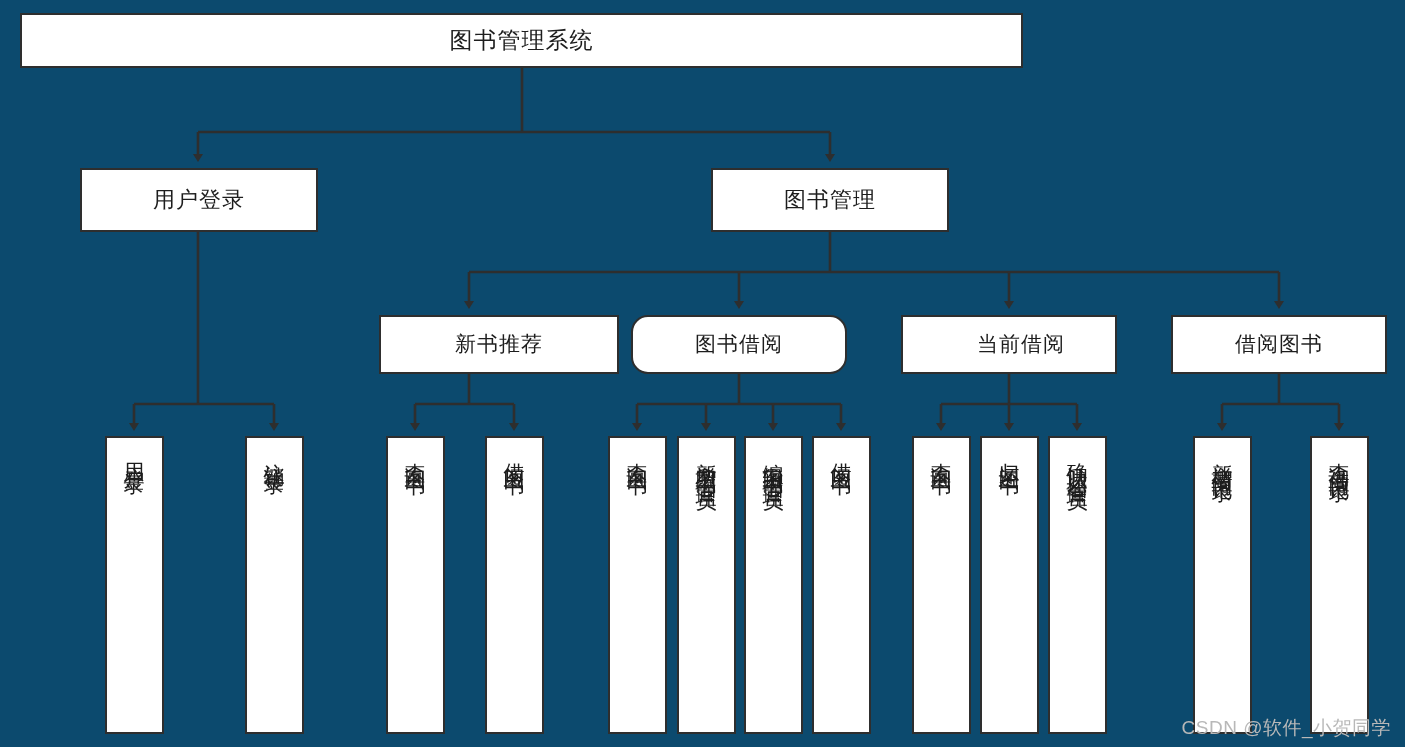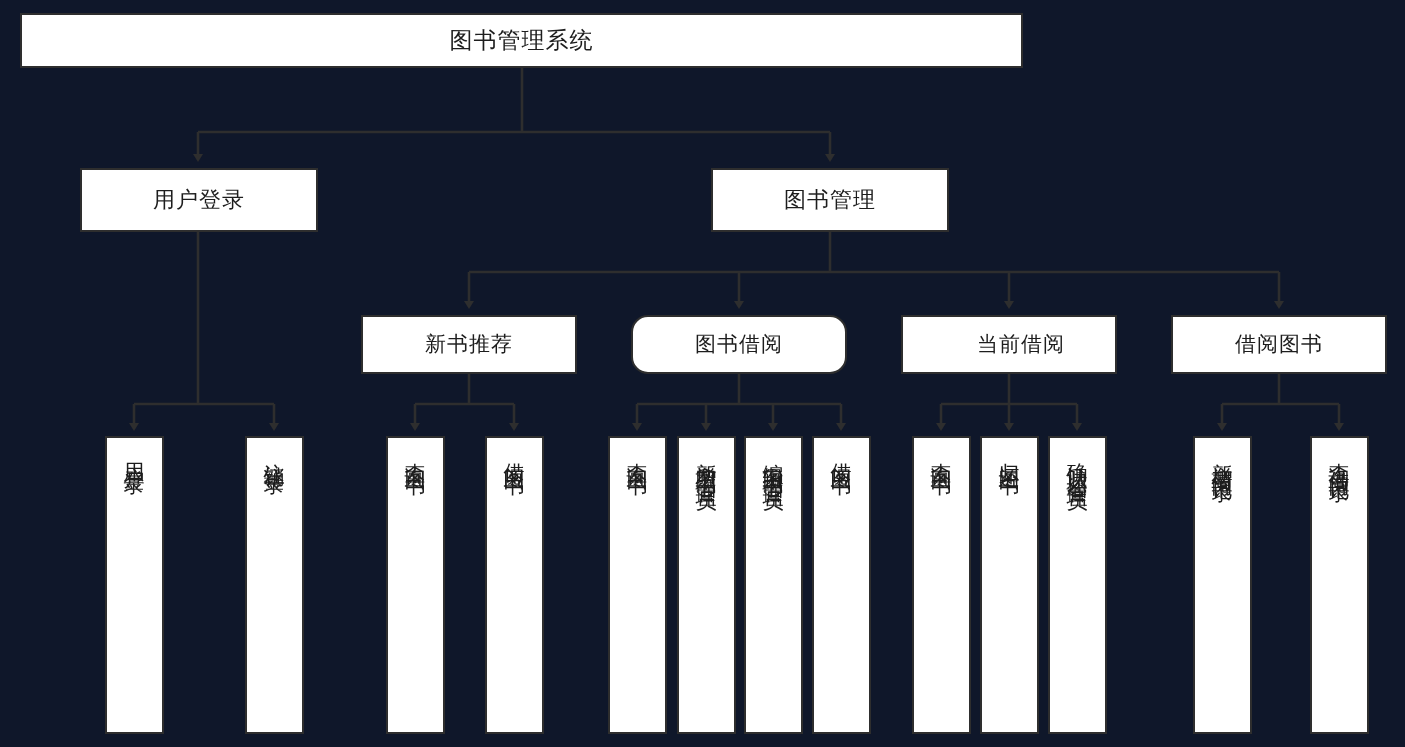--- a/index.html
+++ b/index.html
@@ -8,21 +8,21 @@
     padding: 0;
     background: #ffffff;
   }
   body {
     font-family: "Liberation Sans", "DejaVu Sans", sans-serif;
   }
   #canvas {
     position: relative;
     width: 1405px;
     height: 747px;
-    background: #0f172a;
+    background: #0c4a6e;
     overflow: hidden;
   }
   svg.connectors {
     position: absolute;
     left: 0;
     top: 0;
     width: 1405px;
     height: 747px;
     pointer-events: none;
   }
@@ -127,21 +127,21 @@
     <span class="label">图书管理系统</span>
   </div>
 
   <div class="node level2" style="left:80px; top:168px; width:238px; height:64px;">
     <span class="label">用户登录</span>
   </div>
   <div class="node level2" style="left:711px; top:168px; width:238px; height:64px;">
     <span class="label">图书管理</span>
   </div>
 
-  <div class="node level3" style="left:361px; top:315px; width:216px; height:59px;">
+  <div class="node level3" style="left:379px; top:315px; width:240px; height:59px;">
     <span class="label">新书推荐</span>
   </div>
   <div class="node level3" style="left:631px; top:315px; width:216px; height:59px;border-radius:17px;">
     <span class="label">图书借阅</span>
   </div>
   <div class="node level3" style="left:901px; top:315px; width:216px; height:59px;padding-left:24px;">
     <span class="label">当前借阅</span>
   </div>
   <div class="node level3" style="left:1171px; top:315px; width:216px; height:59px;">
     <span class="label">借阅图书</span>
@@ -184,14 +184,15 @@
     <span class="label">确认归还（管理员）</span>
   </div>
 
   <div class="node leaf" style="left:1193px; top:436px; width:59px; height:298px;">
     <span class="label">新增借阅记录</span>
   </div>
   <div class="node leaf" style="left:1310px; top:436px; width:59px; height:298px;">
     <span class="label">查询借阅记录</span>
   </div>
 
+  <div class="watermark">CSDN @软件_小贺同学</div>
 
 </div>
 
 </body></html>

